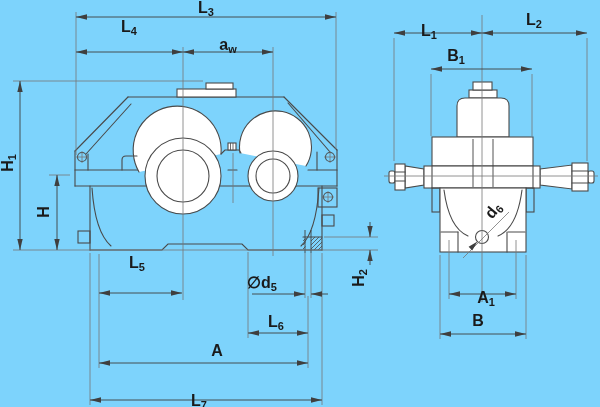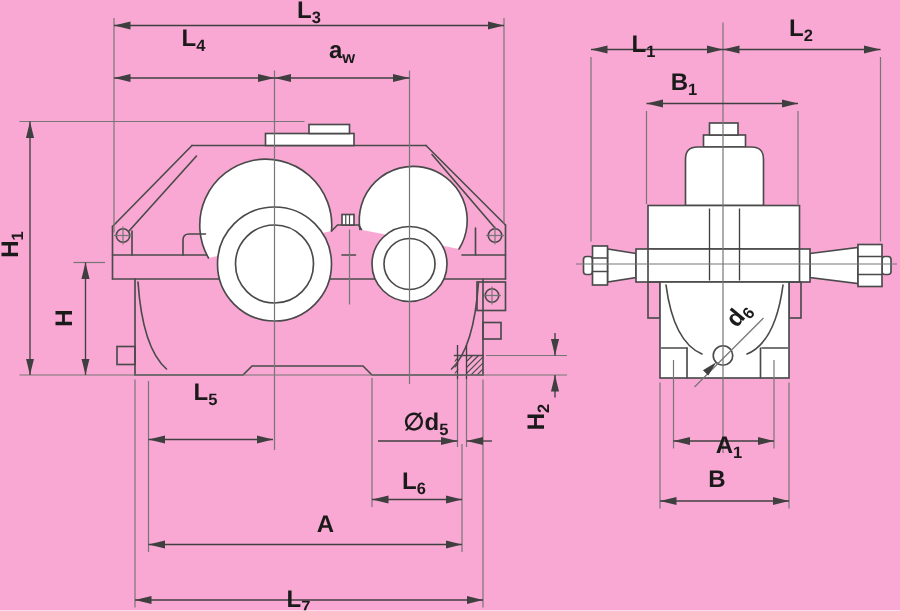--- a/index.html
+++ b/index.html
@@ -1,16 +1,16 @@
 <!DOCTYPE html>
 <html><head>
 <meta charset="utf-8">
 <style>
   html,body{margin:0;padding:0;background:#fff;}
-  .canvas{position:relative;width:600px;height:407px;background:#f9a8d4;overflow:hidden;
+  .canvas{position:relative;width:600px;height:407px;background:#7dd3fc;overflow:hidden;
           font-family:"Liberation Sans", sans-serif;}
   .canvas svg{position:absolute;left:0;top:0;}
   .ol{stroke:#4a4a4a;stroke-width:1.1;fill:none;stroke-linecap:round;}
   .olf{stroke:#4a4a4a;stroke-width:1.1;fill:#ffffff;}
   .tl{stroke:#767676;stroke-width:0.8;fill:none;}
   .dl{stroke:#3f3f3f;stroke-width:0.9;fill:none;}
   .hat{stroke:#4a4a4a;stroke-width:0.8;}
   .arw{fill:#3f3f3f;stroke:none;}
   .lbl{position:absolute;font-weight:bold;font-size:16px;color:#1a1a1a;white-space:nowrap;
        transform:translate(-50%,-50%);line-height:1;}
@@ -200,25 +200,25 @@
     <line class="dl" x1="394" y1="33" x2="482" y2="33" marker-start="url(#ar)" marker-end="url(#ar)"></line>
     <line class="dl" x1="482" y1="33" x2="587" y2="33" marker-start="url(#ar)" marker-end="url(#ar)"></line>
     <line class="dl" x1="431" y1="69" x2="532" y2="69" marker-start="url(#ar)" marker-end="url(#ar)"></line>
     <line class="dl" x1="449" y1="294" x2="516" y2="294" marker-start="url(#ar)" marker-end="url(#ar)"></line>
     <line class="dl" x1="440" y1="334" x2="526" y2="334" marker-start="url(#ar)" marker-end="url(#ar)"></line>
   </g>
 </svg>
 
 <div class="lbl" style="left:206px;top:9px"><span>L</span><span class="sub">3</span></div>
 <div class="lbl" style="left:129px;top:28px"><span>L</span><span class="sub">4</span></div>
-<div class="lbl" style="left:228px;top:36px"><span>a</span><span class="sub">w</span></div>
+<div class="lbl" style="left:228px;top:46px"><span>a</span><span class="sub">w</span></div>
 <div class="lbl r90" style="left:9px;top:163px"><span>H</span><span class="sub">1</span></div>
 <div class="lbl r90" style="left:45px;top:212px"><span>H</span><span class="sub"></span></div>
 <div class="lbl" style="left:137px;top:264px"><span>L</span><span class="sub">5</span></div>
-<div class="lbl" style="left:284px;top:284px"><span>∅d</span><span class="sub">5</span></div>
+<div class="lbl" style="left:262px;top:284px"><span>∅d</span><span class="sub">5</span></div>
 <div class="lbl r90" style="left:360px;top:278px"><span>H</span><span class="sub">2</span></div>
 <div class="lbl" style="left:276px;top:323px"><span>L</span><span class="sub">6</span></div>
 <div class="lbl" style="left:217px;top:352px"><span>A</span><span class="sub"></span></div>
 <div class="lbl" style="left:199px;top:402px"><span>L</span><span class="sub">7</span></div>
 <div class="lbl" style="left:429px;top:32px"><span>L</span><span class="sub">1</span></div>
 <div class="lbl" style="left:534px;top:21px"><span>L</span><span class="sub">2</span></div>
 <div class="lbl" style="left:456px;top:57px"><span>B</span><span class="sub">1</span></div>
 <div class="lbl r50" style="left:494px;top:211px"><span>d</span><span class="sub">6</span></div>
 <div class="lbl" style="left:486px;top:299px"><span>A</span><span class="sub">1</span></div>
 <div class="lbl" style="left:478px;top:322px"><span>B</span><span class="sub"></span></div>

